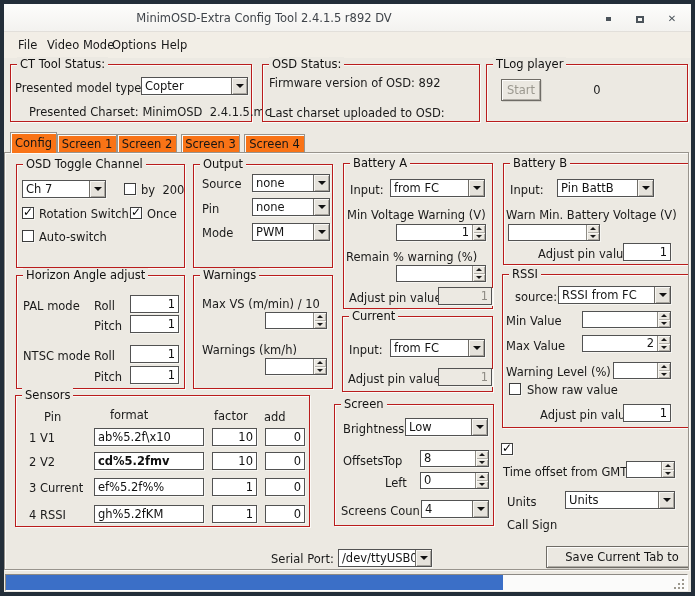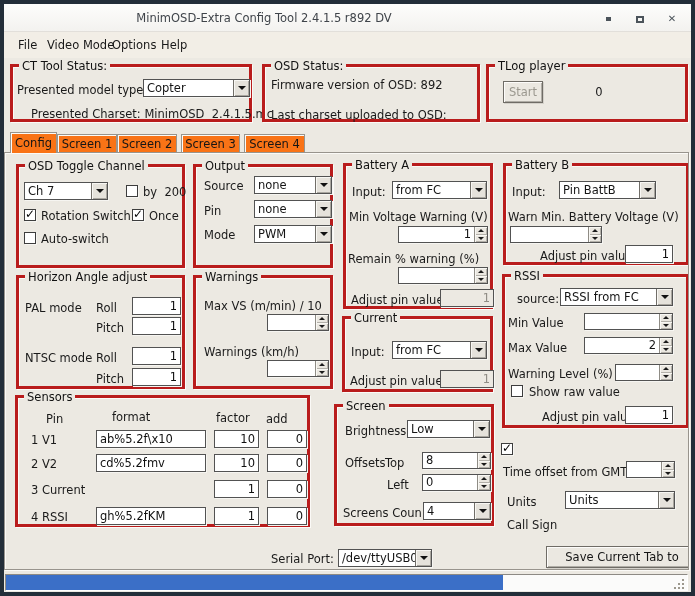--- a/index.html
+++ b/index.html
@@ -15,21 +15,21 @@
   .winbtn{position:absolute;top:8px;width:22px;height:14px;display:flex;align-items:center;justify-content:center;cursor:default}
   .g-min{width:5px;height:4px;background:#4b535a}
   .g-max{width:8px;height:7px;border:2px solid #4b535a}
   .g-close{color:#4b535a;font-size:10px;font-weight:bold;line-height:1}
 
   
   .menubar{position:absolute;left:0;top:28px;width:100%;height:26px;background:#f2eee6}
   .menu-item{position:absolute;top:6px;white-space:pre;color:#191919}
 
   
-  .group{position:absolute;border:3px solid #b91c1c;box-shadow:inset 1px 1px 0 #fbfaf7,1px 1px 0 #fbfaf7}
+  .group{position:absolute;border:1px solid #b91c1c;box-shadow:inset 1px 1px 0 #fbfaf7,1px 1px 0 #fbfaf7}
   .legend{position:absolute;top:-8px;left:6px;background:#ece9e2;padding:0 3px;white-space:pre;color:#111}
 
   .lab{position:absolute;white-space:pre;color:#1a1a1a}
   .clip{overflow:hidden}
 
   
   .tfield{position:absolute;background:#fff;border:1px solid #525252;box-shadow:1px 1px 0 #f6f5f1;
           font:inherit;padding:0 3px;color:#101010;outline:none}
   .tfield.dis{background:#ece9e2;color:#8f8c85}
   .al-r{text-align:right}
@@ -356,25 +356,26 @@
         <span class="lab" style="left:94px;top:12px">format</span>
         <span class="lab" style="left:198px;top:13px">factor</span>
         <span class="lab" style="left:248px;top:14px">add</span>
 
         <span class="lab" style="left:13px;top:35px"><span>1</span> <span>V1</span></span>
         <input class="tfield" style="left: 78px; top: 32px; width: 110px; height: 18px;" value="ab%5.2f\x10">
         <input class="tfield al-r" style="left: 196px; top: 32px; width: 45px; height: 18px;" value="10">
         <input class="tfield al-r" style="left: 249px; top: 32px; width: 40px; height: 18px;" value="0">
 
         <span class="lab" style="left:13px;top:59px"><span>2</span> <span>V2</span></span>
-        <input class="tfield" style="left: 78px; top: 56px; width: 110px; height: 18px;" value="cd%5.2fmv">
+        <input class="tfield" style="left: 78px; top: 56px; width: 110px; height: 18px; font-weight: bold;" value="cd%5.2fmv">
         <input class="tfield al-r" style="left: 196px; top: 56px; width: 45px; height: 18px;" value="10">
         <input class="tfield al-r" style="left: 249px; top: 56px; width: 40px; height: 18px;" value="0">
 
         <span class="lab" style="left:13px;top:85px"><span>3</span> <span>Current</span></span>
+        <input class="tfield" style="left: 78px; top: 82px; width: 110px; height: 18px;" value="ef%5.2f%%">
         <input class="tfield al-r" style="left: 196px; top: 82px; width: 45px; height: 18px;" value="1">
         <input class="tfield al-r" style="left: 249px; top: 82px; width: 40px; height: 18px;" value="0">
 
         <span class="lab" style="left:13px;top:112px"><span>4</span> <span>RSSI</span></span>
         <input class="tfield" style="left: 78px; top: 109px; width: 110px; height: 18px;" value="gh%5.2fKM">
         <input class="tfield al-r" style="left: 196px; top: 109px; width: 45px; height: 18px;" value="1">
         <input class="tfield al-r" style="left: 249px; top: 109px; width: 40px; height: 18px;" value="0">
       </div>
 
       <div class="group" style="left:329px;top:251px;width:160px;height:122px">

